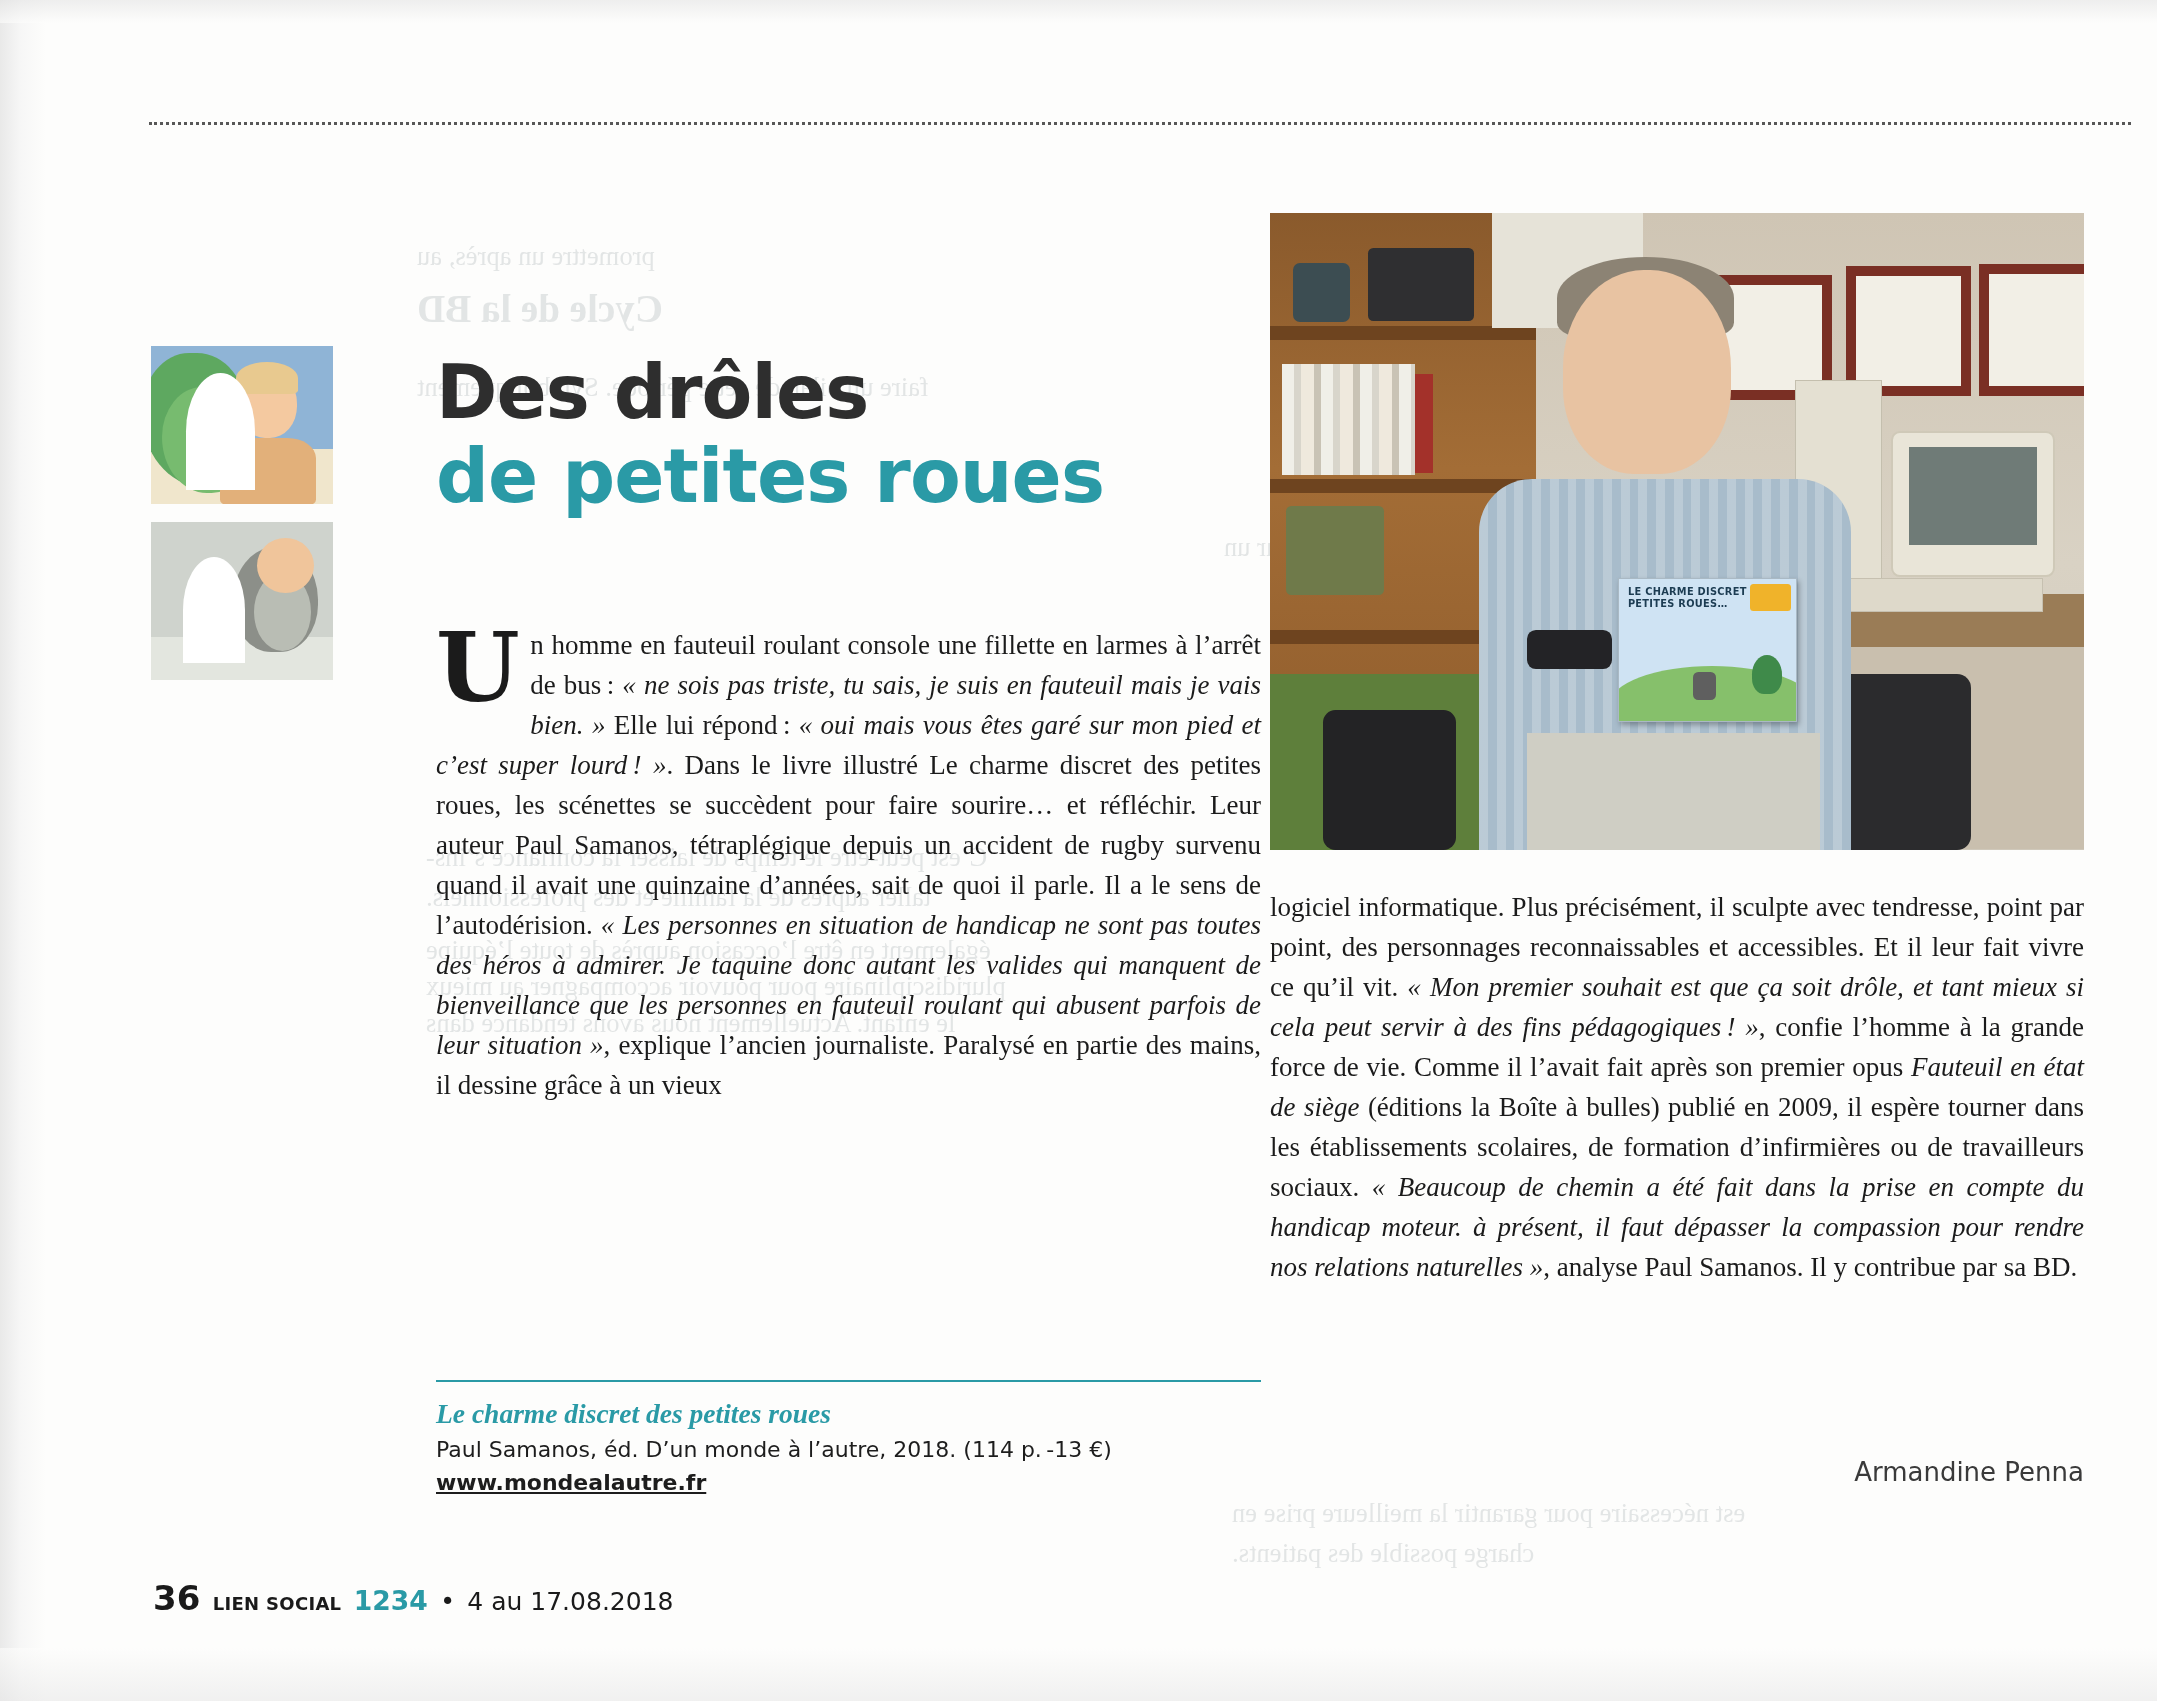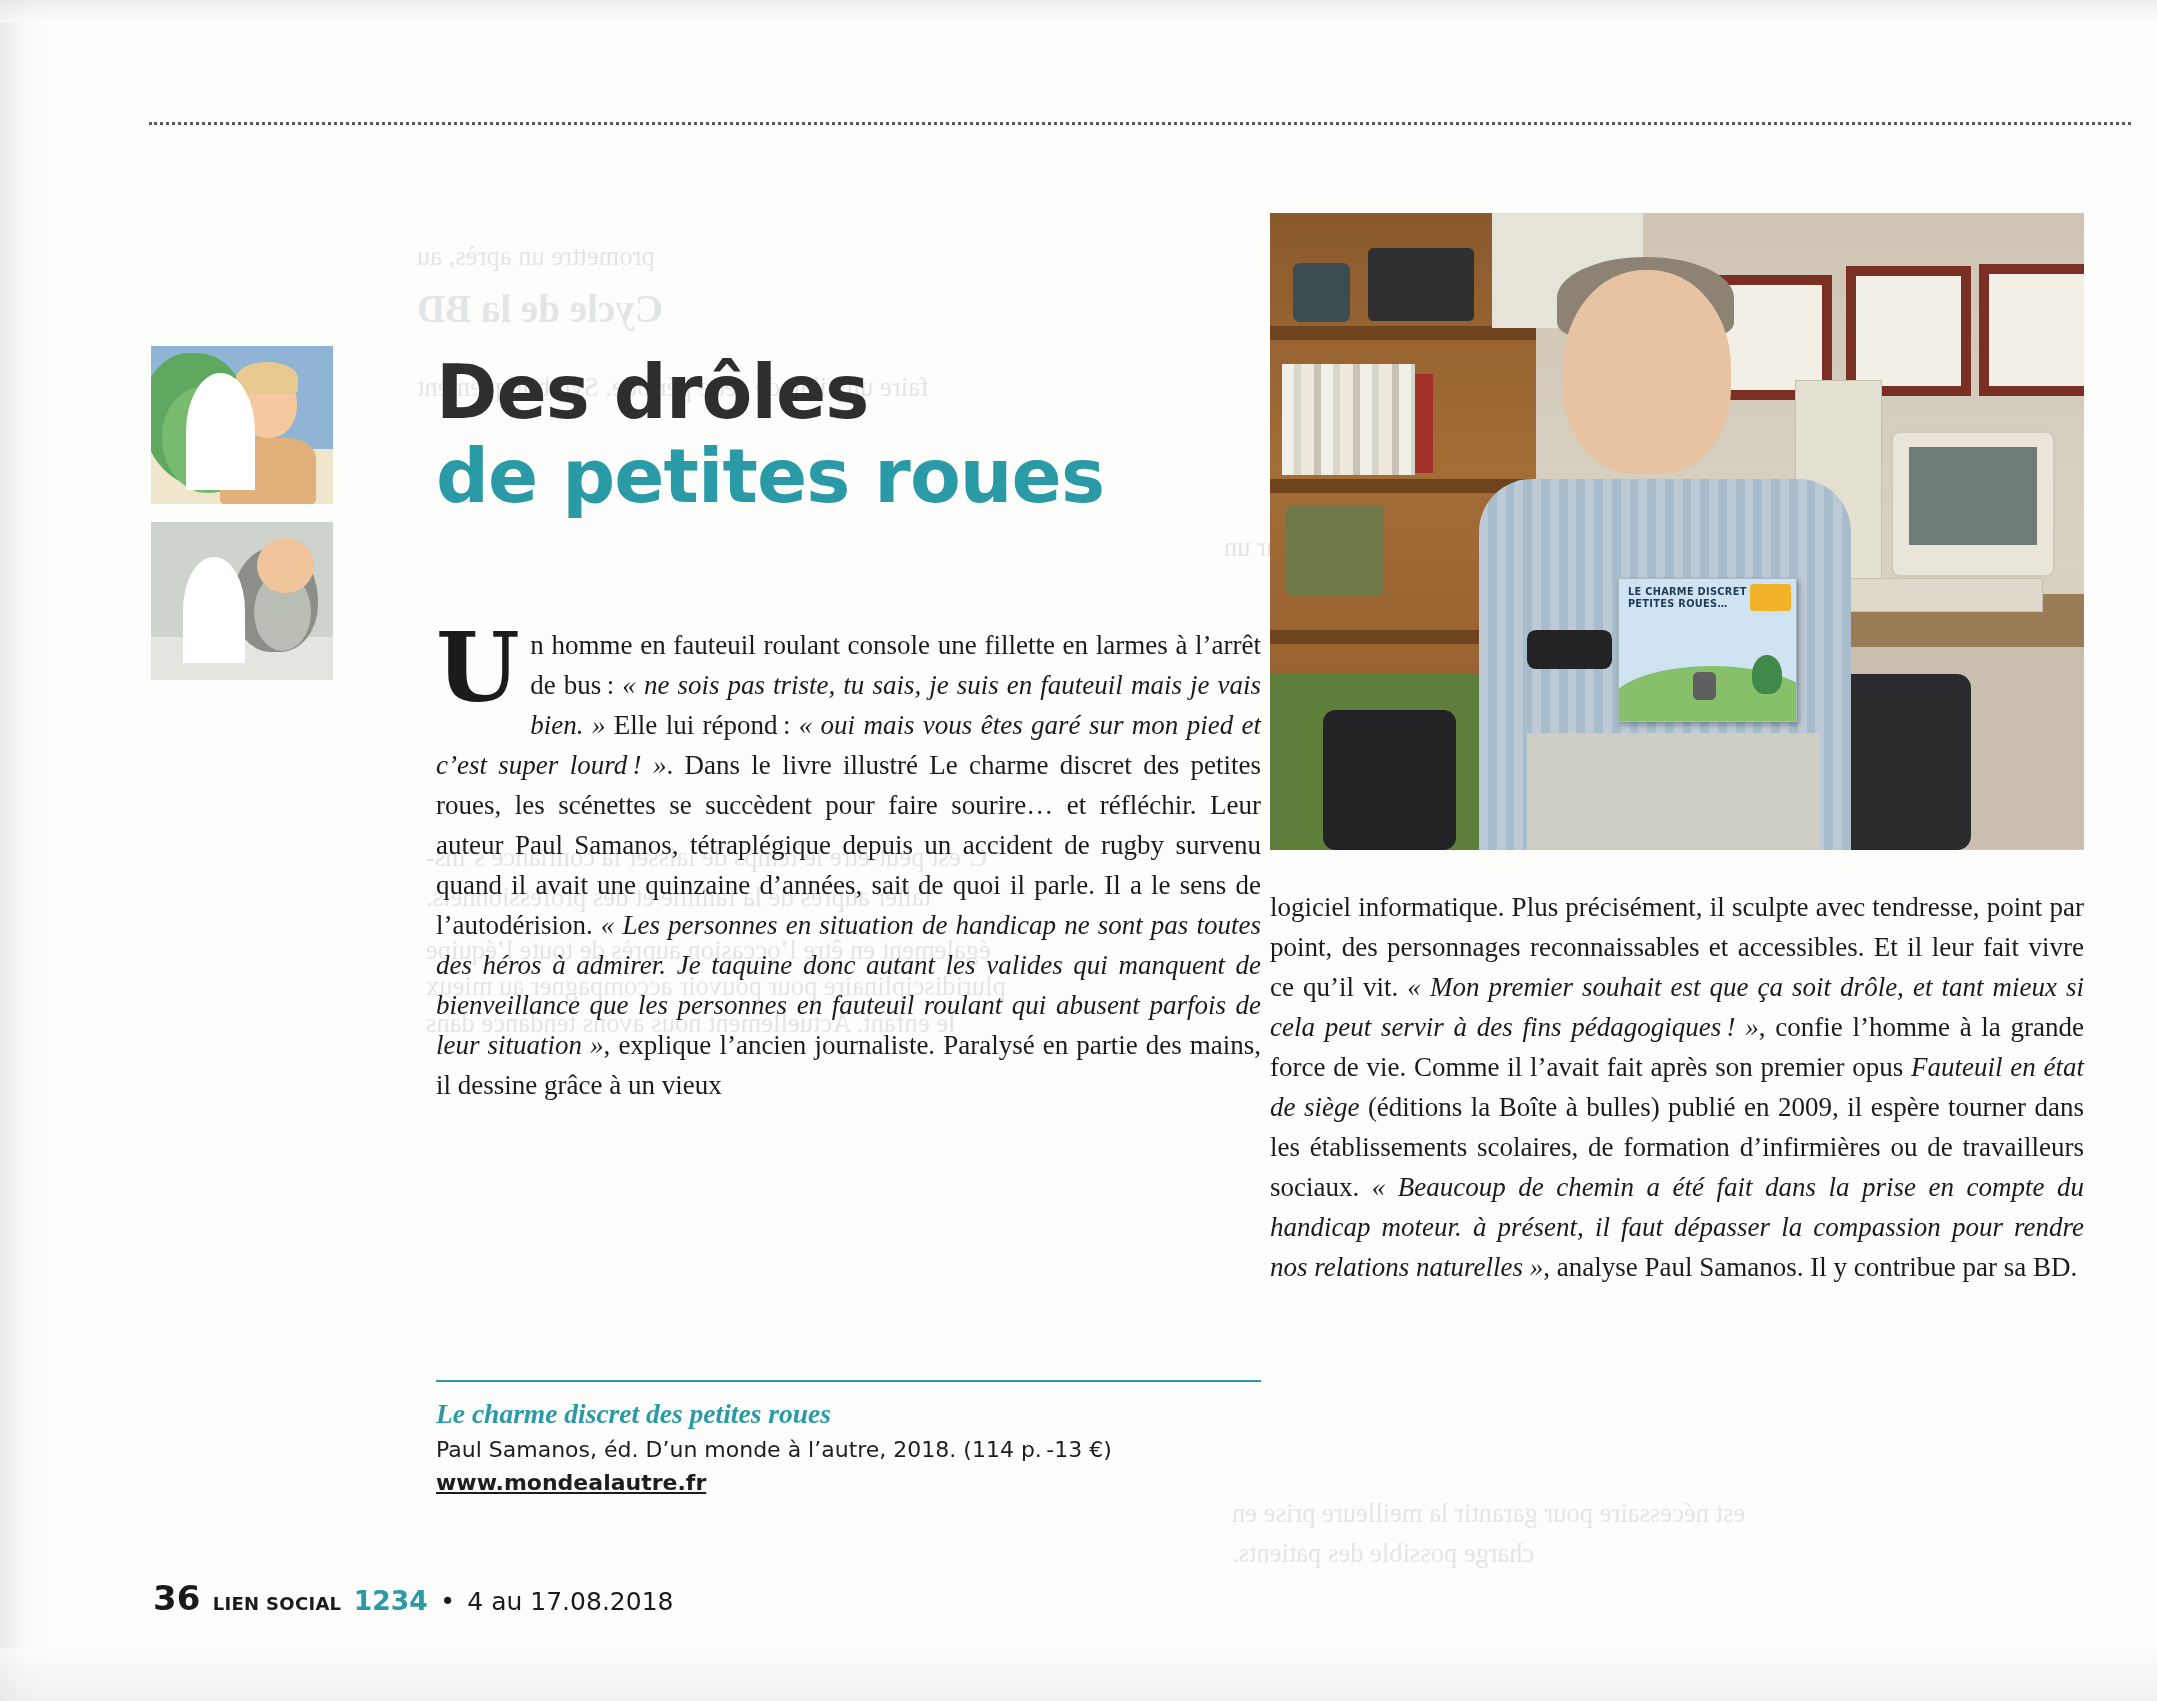--- a/index.html
+++ b/index.html
@@ -643,20 +643,21 @@
   <div class="col col-right">
     <p><span>logiciel informatique. Plus précisément, il sculpte avec tendresse, point par point, des personnages reconnaissables et accessibles. Et il leur fait vivre ce qu’il vit. <em>« Mon premier souhait est que ça soit drôle, et tant mieux si cela peut servir à des fins pédagogiques ! »</em>, confie l’homme à la grande force de vie. Comme il l’avait fait après son premier opus <em>Fauteuil en état de siège</em> (éditions la Boîte à bulles) publié en 2009, il espère tourner dans les établissements scolaires, de formation d’infirmières ou de travailleurs sociaux. <em>« Beaucoup de chemin a été fait dans la prise en compte du handicap moteur. à présent, il faut dépasser la compassion pour rendre nos relations naturelles »</em>, analyse Paul Samanos. Il y contribue par sa BD.</span></p>
   </div>
 
   <div class="refbox">
     <div class="ref-title">Le charme discret des petites roues</div>
     <div class="ref-meta">Paul Samanos, éd. D’un monde à l’autre, 2018. (114 p. -13 €)</div>
     <a class="ref-url" href="#">www.mondealautre.fr</a>
   </div>
 
+  <div class="byline">Armandine Penna</div>
 
   <div class="footer">
     <span class="pg">36</span>
     <span class="mag">LIEN SOCIAL</span>
     <span class="iss">1234</span>
     <span class="date">•</span>
     <span class="date">4 au 17.08.2018</span>
   </div>
 
 </div>

